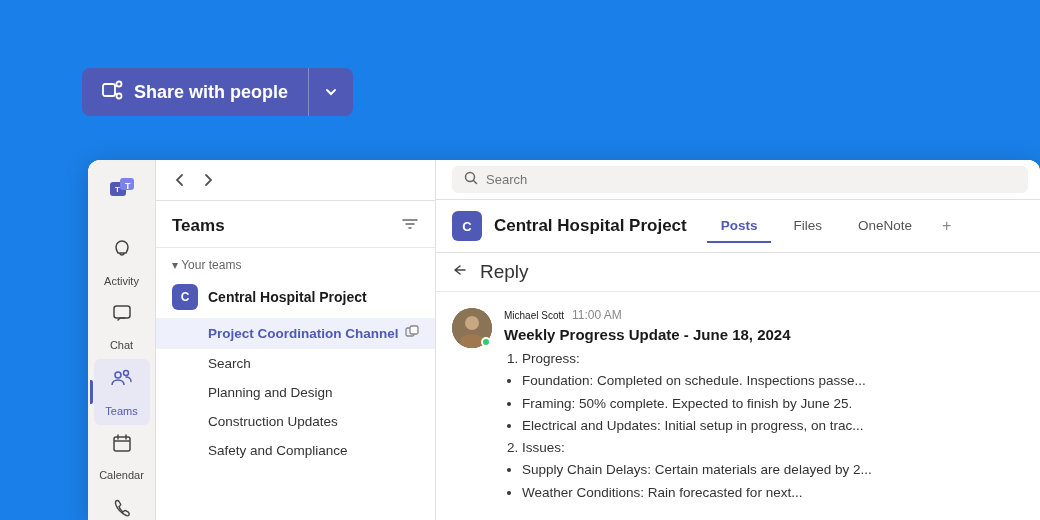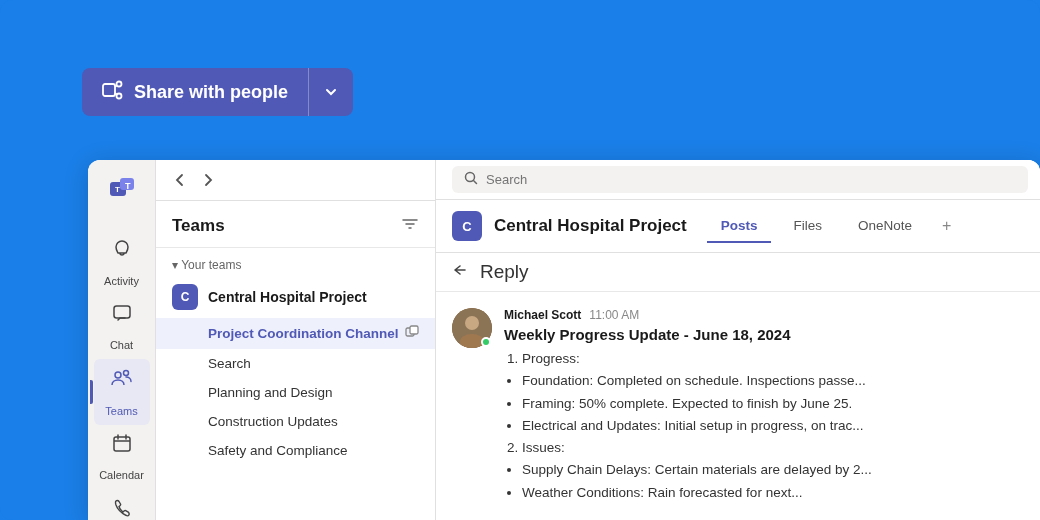--- a/index.html
+++ b/index.html
@@ -378,22 +378,22 @@
       flex: 1;
       min-width: 0;
     }
     .message-meta {
       display: flex;
       align-items: baseline;
       gap: 8px;
       margin-bottom: 4px;
     }
     .message-sender {
-      font-size: 12px;
-      font-weight: 700;
+      font-size: 10px;
+      font-weight: 400;
       color: #1a1a1a;
     }
     .message-time {
       font-size: 12px;
       color: #888;
     }
     .message-subject {
       font-size: 15px;
       font-weight: 700;
       color: #1a1a1a;

